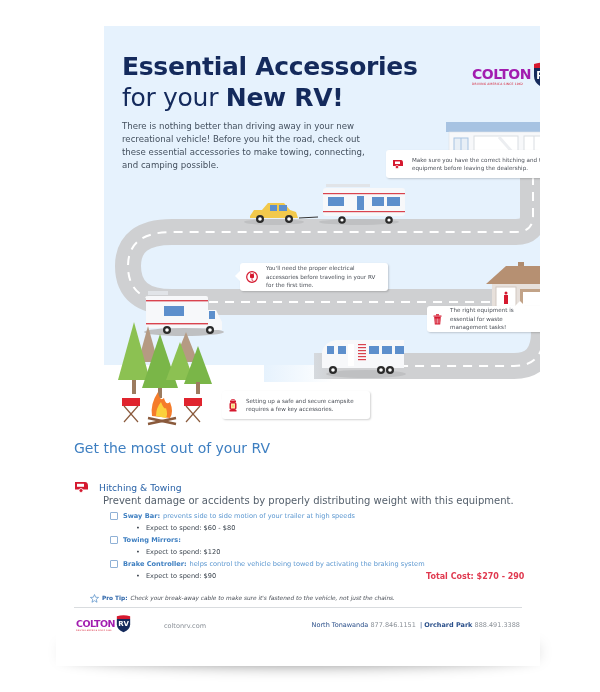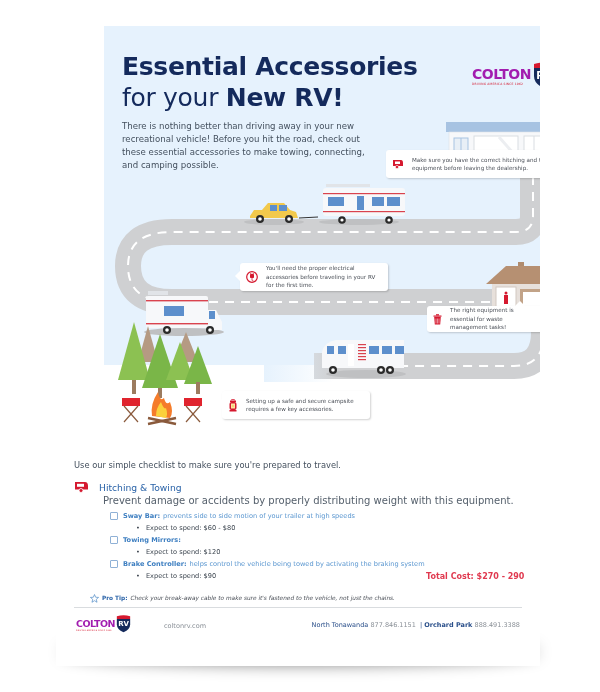--- a/index.html
+++ b/index.html
@@ -282,21 +282,21 @@
             <rect x="1.5" y="3" width="7" height="8" rx="2" fill="#d5192f"></rect>
             <rect x="3" y="4.5" width="4" height="5" fill="#fbe6a2"></rect>
             <path d="M5 5.5 Q6 7 5 8.5 Q4 7 5 5.5" fill="#f5a623"></path>
             <rect x="1.5" y="11" width="7" height="1.5" fill="#d5192f"></rect>
           </svg>
       </span>
       <span>Setting up a safe and secure campsite requires a few key accessories.</span>
     </div>
   </div>
 
-  <div class="sec-sub">Use our simple checklist to make sure you're prepared to travel.</div>
+  <div class="sec-title">Get the most out of your RV</div>
 
   <div class="cat">
     <span>
       <svg width="15" height="12" viewBox="0 0 15 12">
           <path d="M1 1 H11 Q14 1 14 5 V8.5 H1 Z" fill="#d5192f"></path>
           <rect x="3" y="2.8" width="7" height="3" fill="#fff"></rect>
           <circle cx="7" cy="9.5" r="2" fill="#d5192f" stroke="#fff" stroke-width="0.8"></circle>
         </svg>
     </span>
     <span class="cat-title">Hitching &amp; Towing</span>

